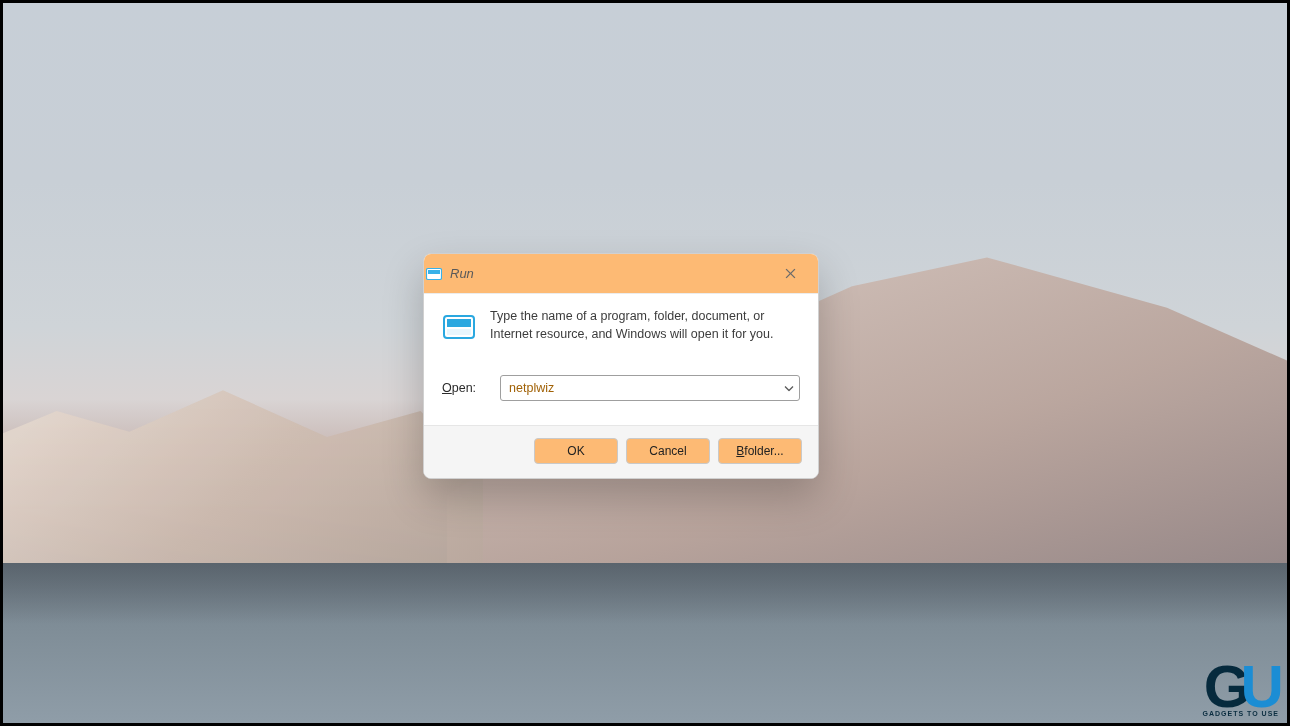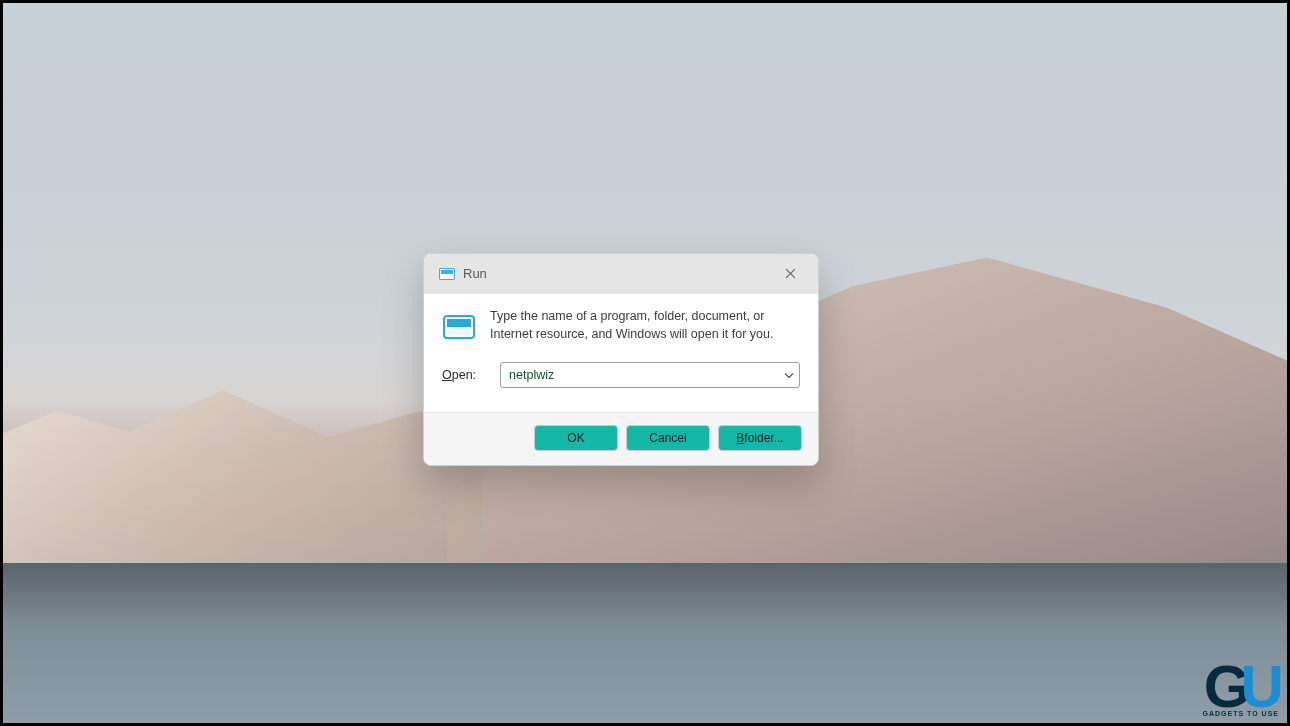--- a/index.html
+++ b/index.html
@@ -85,23 +85,24 @@
     width: 396px;
     background: #ffffff;
     border: 1px solid #d0d0d0;
     border-radius: 8px;
     box-shadow: 0 18px 40px rgba(0,0,0,0.22);
     overflow: hidden;
   }
   .titlebar {
     height: 40px;
     display:flex; align-items:center;
-    padding: 0 10px 0 15px;
+    padding: 0 10px 0 2px;
     border-bottom: 1px solid #ececec;
-    background:#e5e5e5;
+    background:#fdba74;
+    font-style:italic;
   }
   .titlebar .title-icon {
     width:16px; height:16px;
     margin-right:8px;
     display:inline-flex; align-items:center; justify-content:center;
   }
   .titlebar .title {
     font-size: 13px;
     color:#5a5a5a;
   }
@@ -113,21 +114,21 @@
     color:#6b6b6b;
     cursor:pointer;
   }
 
   .content {
     padding: 14px 18px 6px 18px;
     background:#fff;
   }
   .desc-row {
     display:flex; gap:14px; align-items:flex-start;
-    margin-bottom: 18px;
+    margin-bottom: 31px;
   }
   .desc-row .big-icon {
     width:34px; height:34px; flex-shrink:0;
     margin-top:2px;
   }
   .desc-row .desc {
     font-size:12.5px;
     color:#3c3c3c;
     line-height:1.4;
   }
@@ -144,41 +145,41 @@
     position:relative;
   }
   .combo input {
     width:100%;
     height:26px;
     border:1px solid #9f9f9f;
     border-radius:3px;
     padding: 2px 26px 2px 8px;
     font-size:12.5px;
     font-family:inherit;
-    color:#14532d;
+    color:#a16207;
     background:#fff;
   }
   .combo .chevron {
     position:absolute; right:6px; top:50%; transform:translateY(-50%);
     color:#5a5a5a; pointer-events:none;
     font-size:10px;
   }
 
   .button-bar {
     background:#f5f5f5;
     border-top:1px solid #e6e6e6;
     padding: 12px 16px 14px 16px;
     display:flex;
     justify-content:flex-end;
     gap:8px;
   }
   .button-bar button {
     min-width:84px;
     height:26px;
-    background:#14b8a6;
+    background:#fdba74;
     border:1px solid #c9c9c9;
     border-radius:4px;
     font-size:12px;
     font-family:inherit;
     color:#222;
     cursor:pointer;
     padding: 0 10px;
   }
   .button-bar button .ul { text-decoration: underline; }
 </style>

